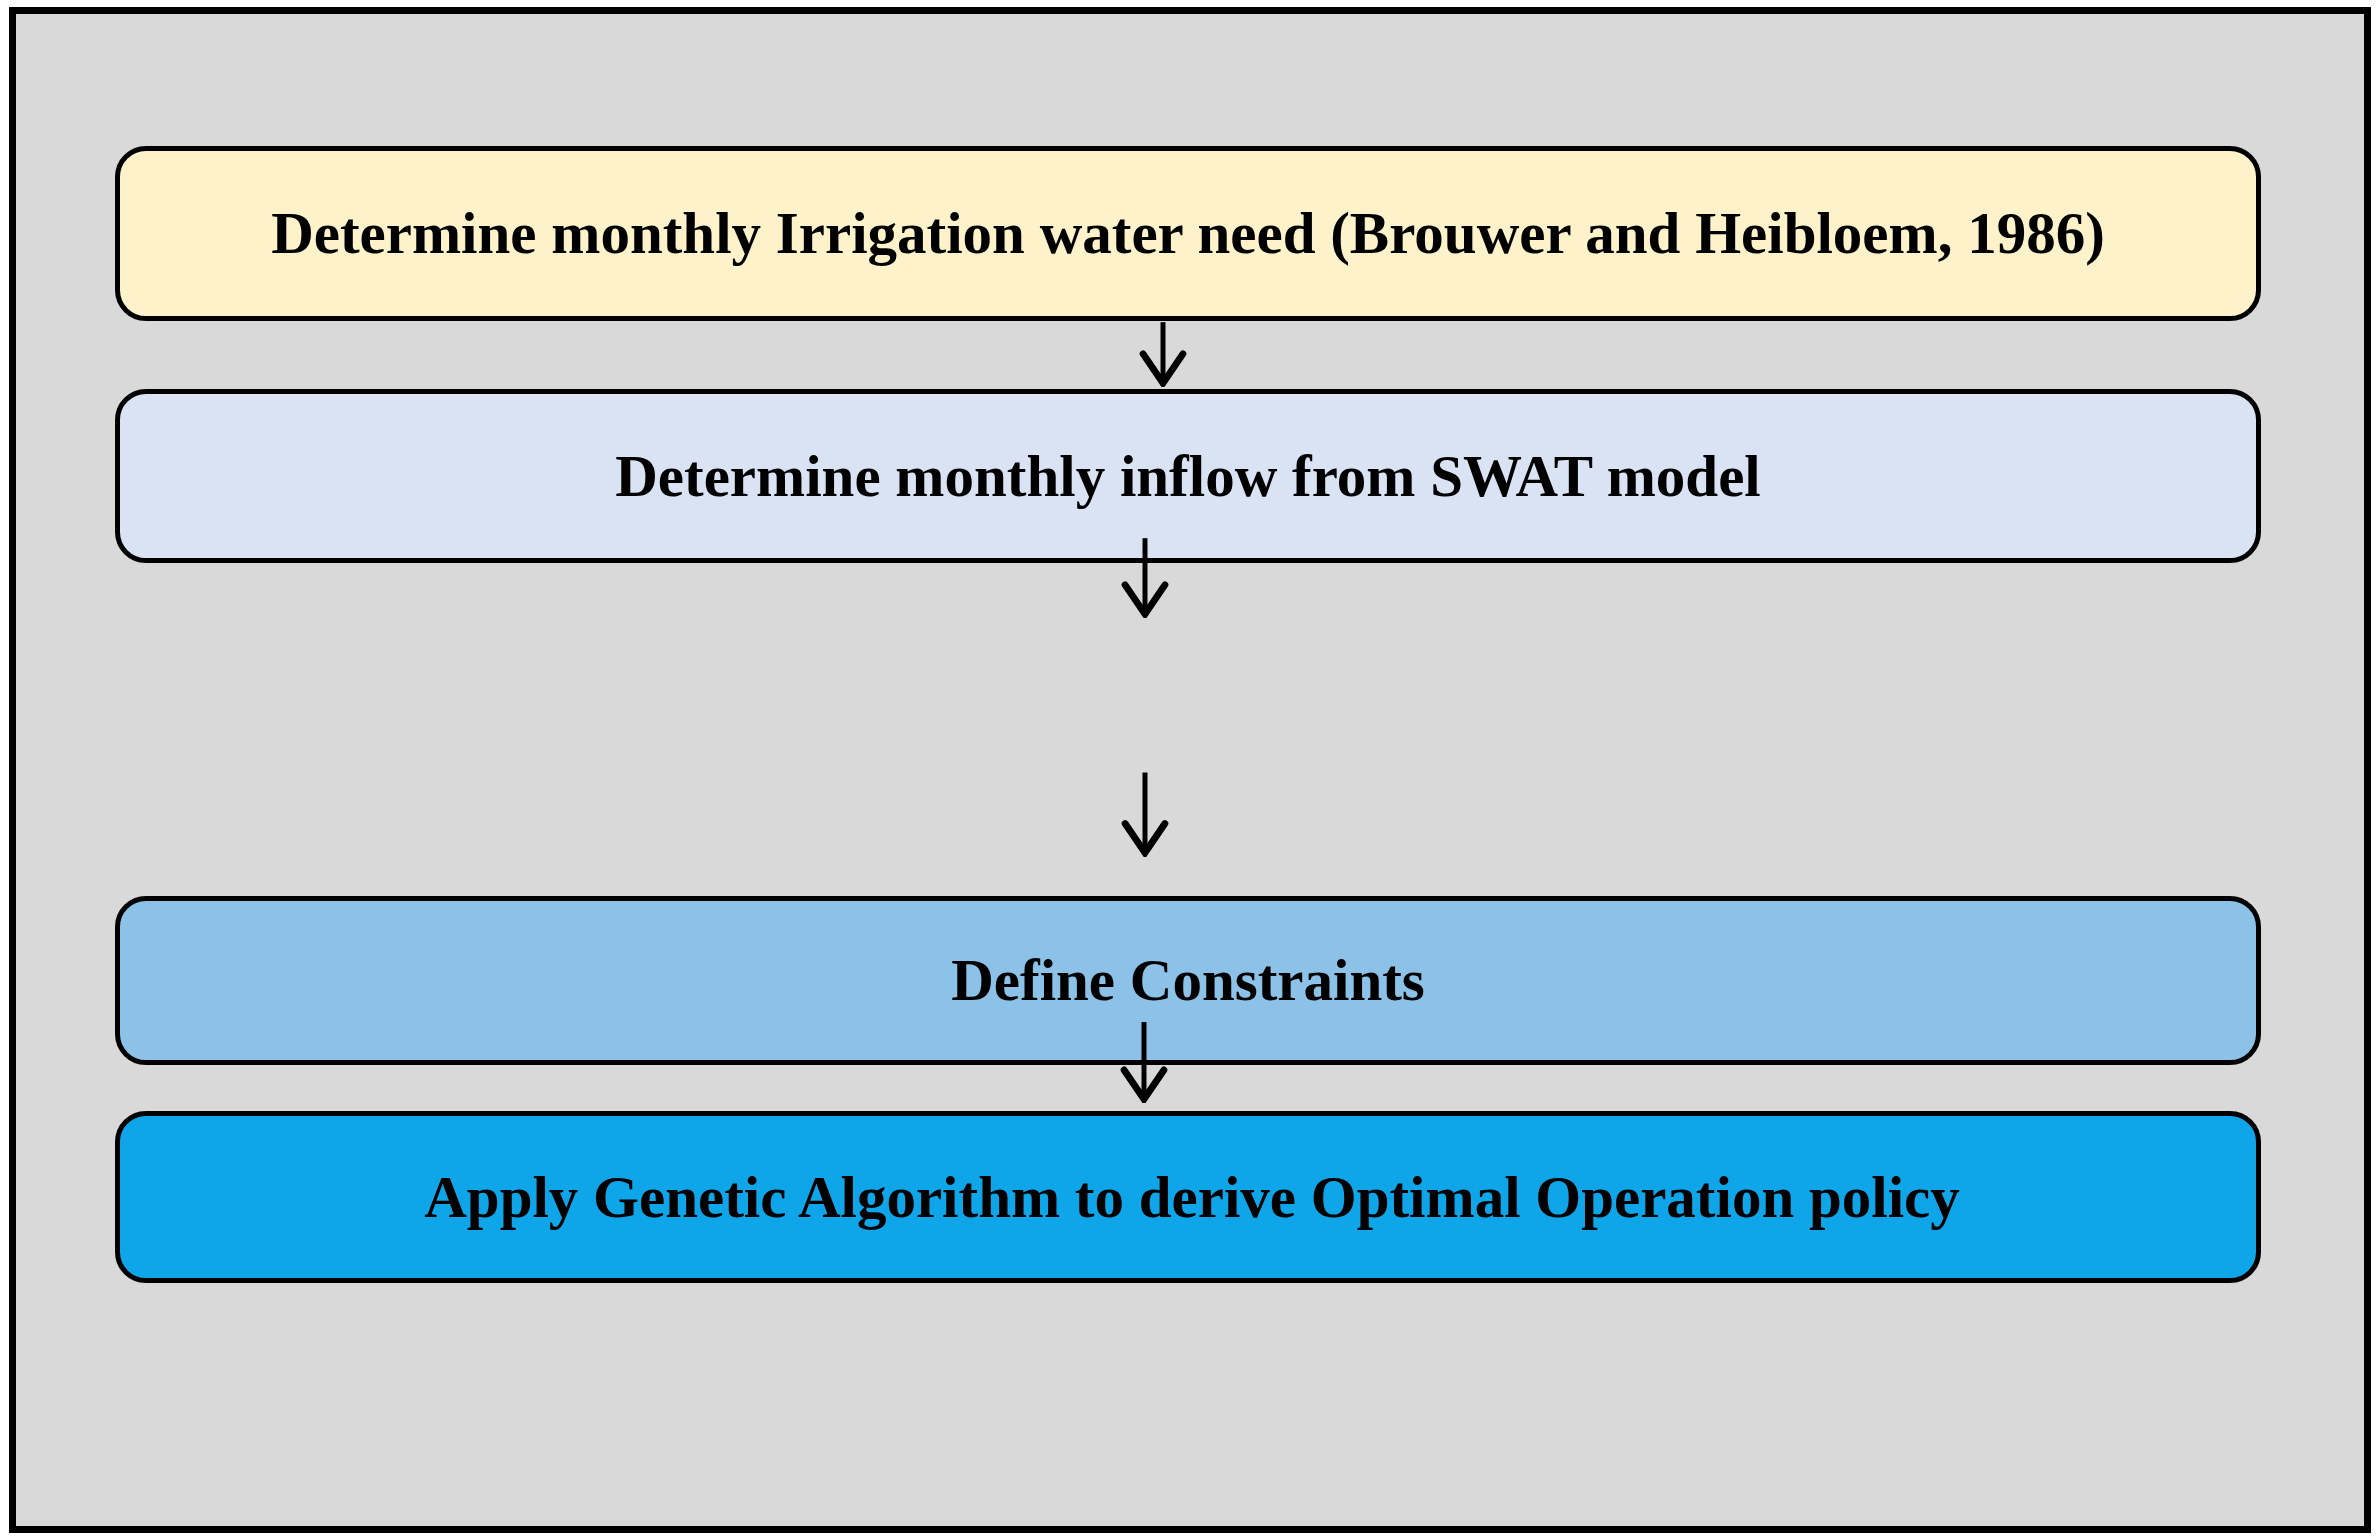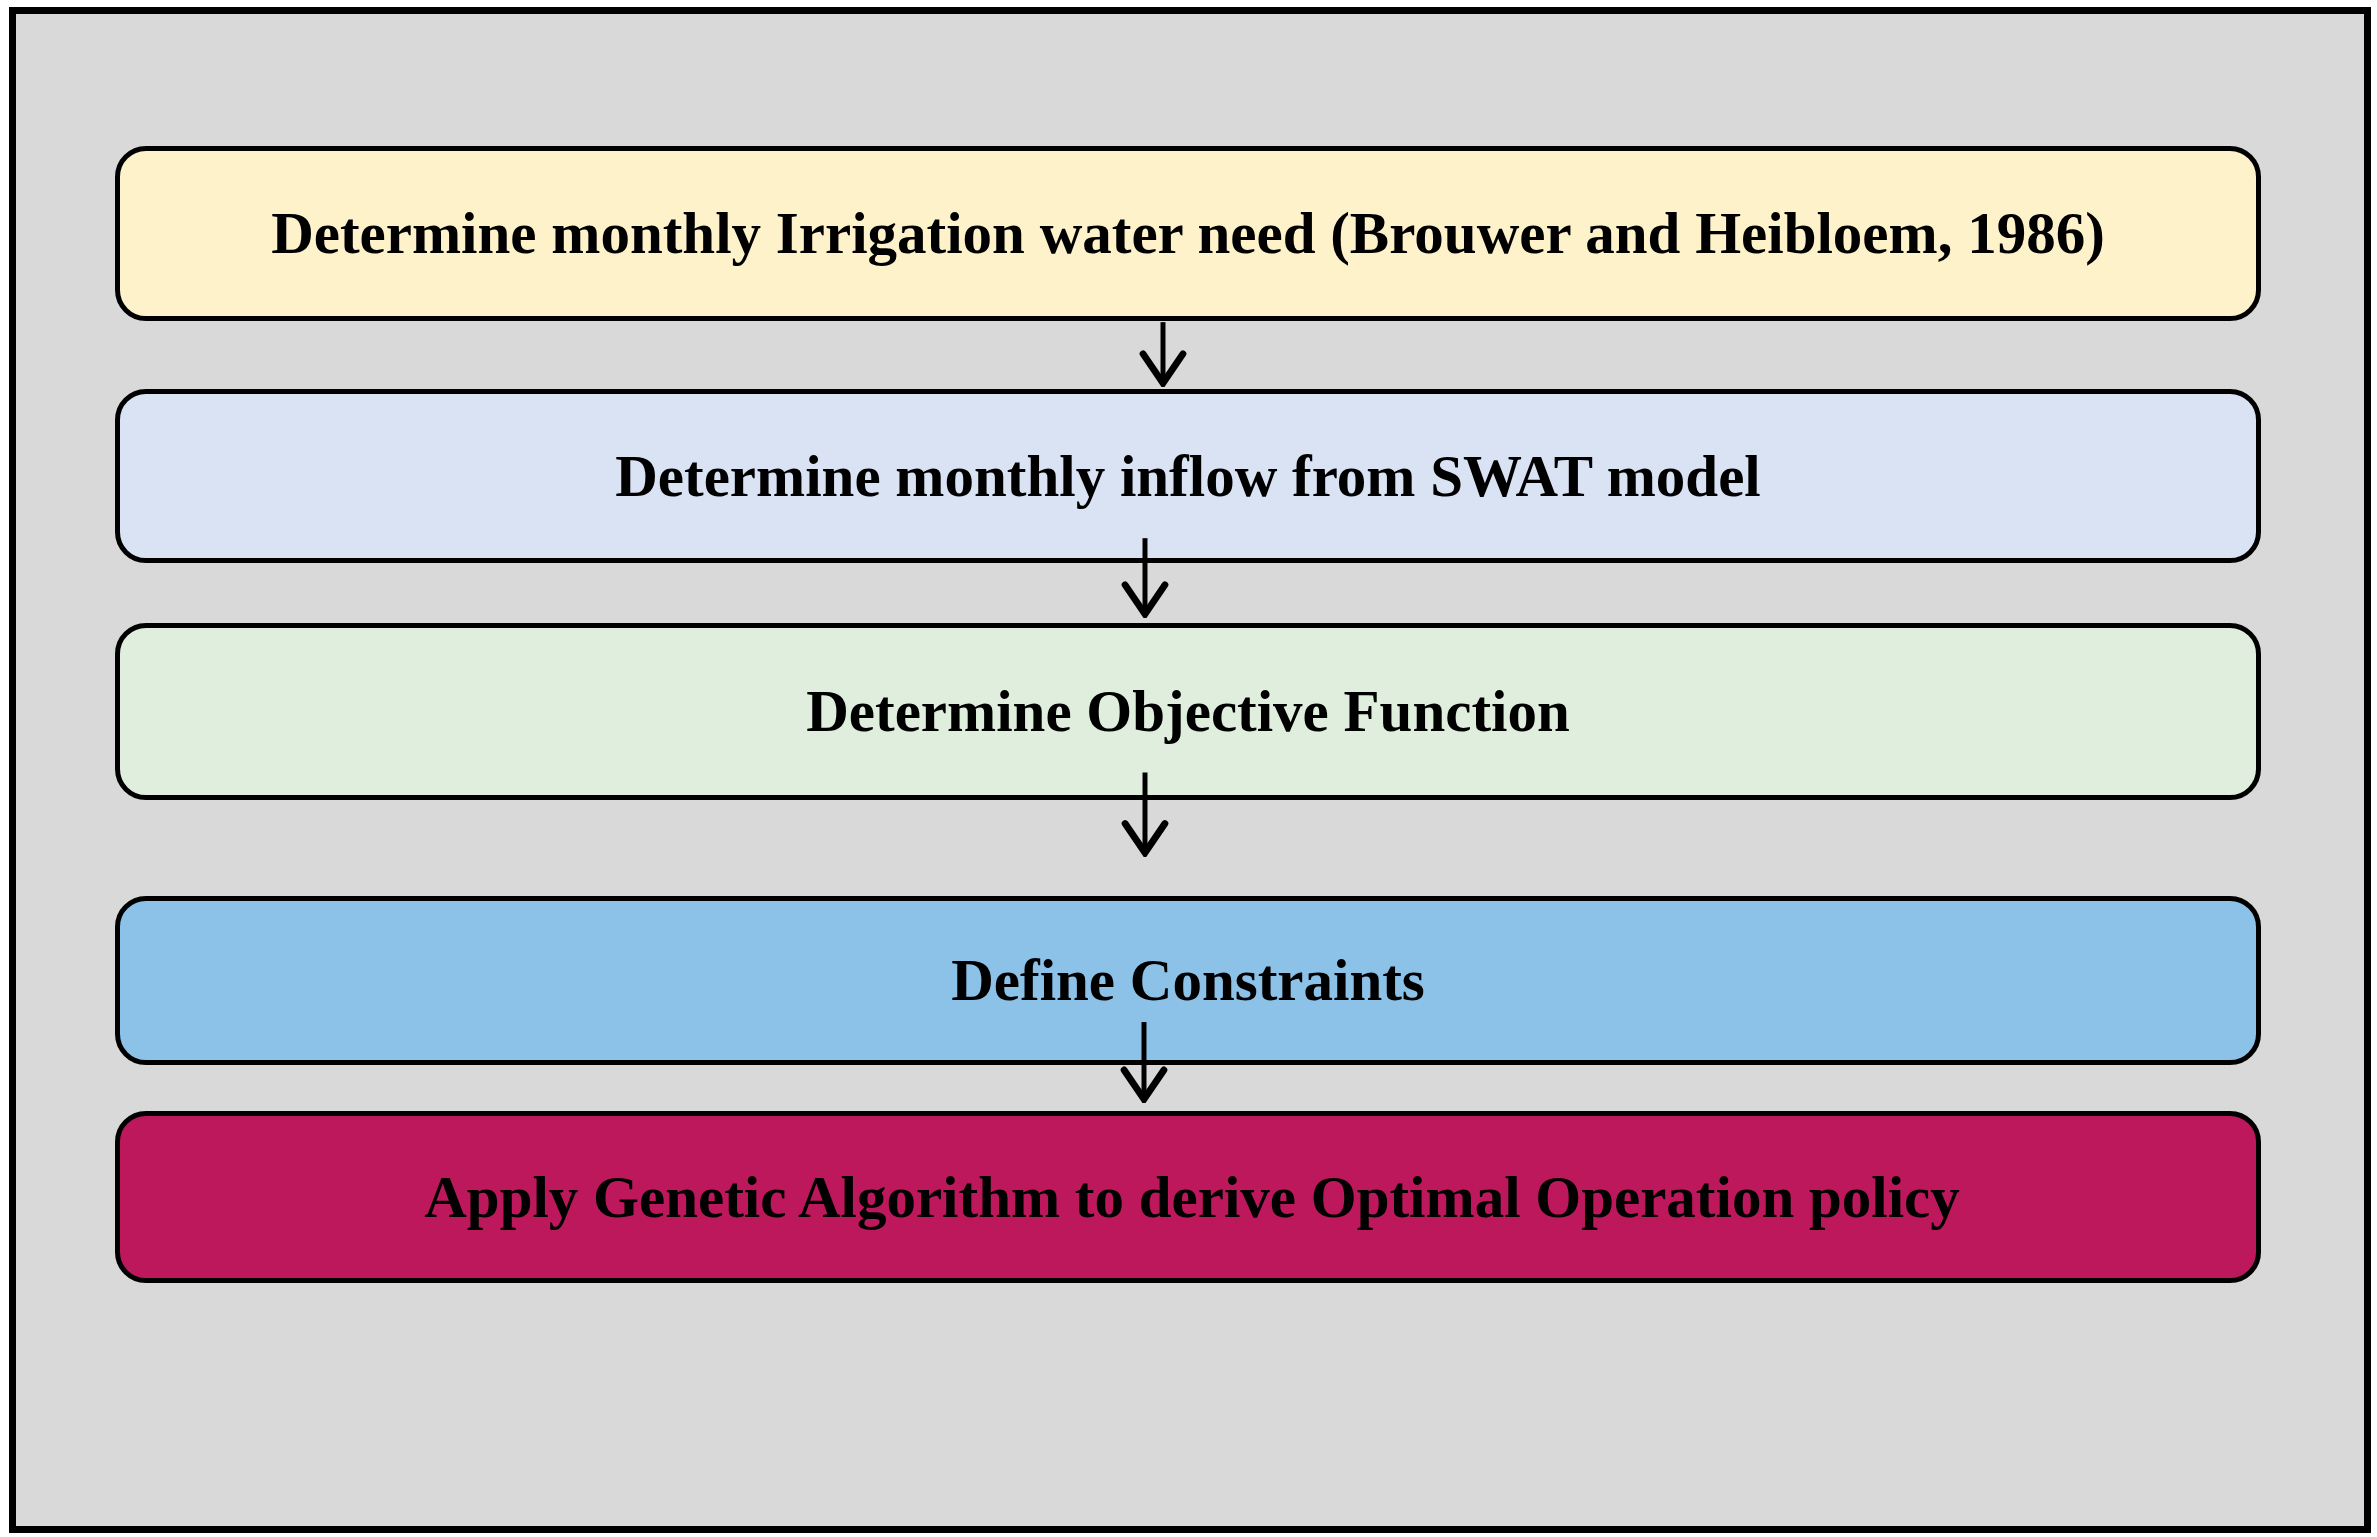--- a/index.html
+++ b/index.html
@@ -86,40 +86,37 @@
     <span class="box-label" style="color: rgb(0, 0, 0);">Determine monthly inflow from SWAT model</span>
   </div>
 
   <div class="flow-arrow arrow-2" style="color: rgb(0, 0, 0);">
     <svg width="56" height="80" viewBox="0 0 90 128">
       <line x1="45" y1="0" x2="45" y2="119" stroke="currentColor" stroke-width="8"></line>
       <polyline points="13,75 45,122 77,75" fill="none" stroke="currentColor" stroke-width="11" stroke-linecap="round" stroke-linejoin="miter"></polyline>
     </svg>
   </div>
 
-  <div class="flow-box box-3" style="background-color: rgb(223, 238, 221);">
-    <span class="box-label" style="color: rgb(0, 0, 0);">Determine Objective Function</span>
-  </div>
 
   <div class="flow-arrow arrow-3" style="color: rgb(0, 0, 0);">
     <svg width="56" height="85" viewBox="0 0 90 135">
       <line x1="45" y1="0" x2="45" y2="126" stroke="currentColor" stroke-width="8"></line>
       <polyline points="13,82 45,129 77,82" fill="none" stroke="currentColor" stroke-width="11" stroke-linecap="round" stroke-linejoin="miter"></polyline>
     </svg>
   </div>
 
   <div class="flow-box box-4" style="background-color: rgb(140, 193, 232);">
     <span class="box-label" style="color: rgb(0, 0, 0);">Define Constraints</span>
   </div>
 
   <div class="flow-arrow arrow-4" style="color: rgb(0, 0, 0);">
     <svg width="56" height="81" viewBox="0 0 90 130">
       <line x1="45" y1="0" x2="45" y2="121" stroke="currentColor" stroke-width="8"></line>
       <polyline points="13,77 45,124 77,77" fill="none" stroke="currentColor" stroke-width="11" stroke-linecap="round" stroke-linejoin="miter"></polyline>
     </svg>
   </div>
 
-  <div class="flow-box box-5" style="background-color: #be185d; padding-left: 8px;">
+  <div class="flow-box box-5" style="background-color: #0ea5e9; padding-left: 8px;">
     <span class="box-label" style="color: rgb(0, 0, 0);">Apply Genetic Algorithm to derive Optimal Operation policy</span>
   </div>
 
 </div>
 
 
 </body></html>

